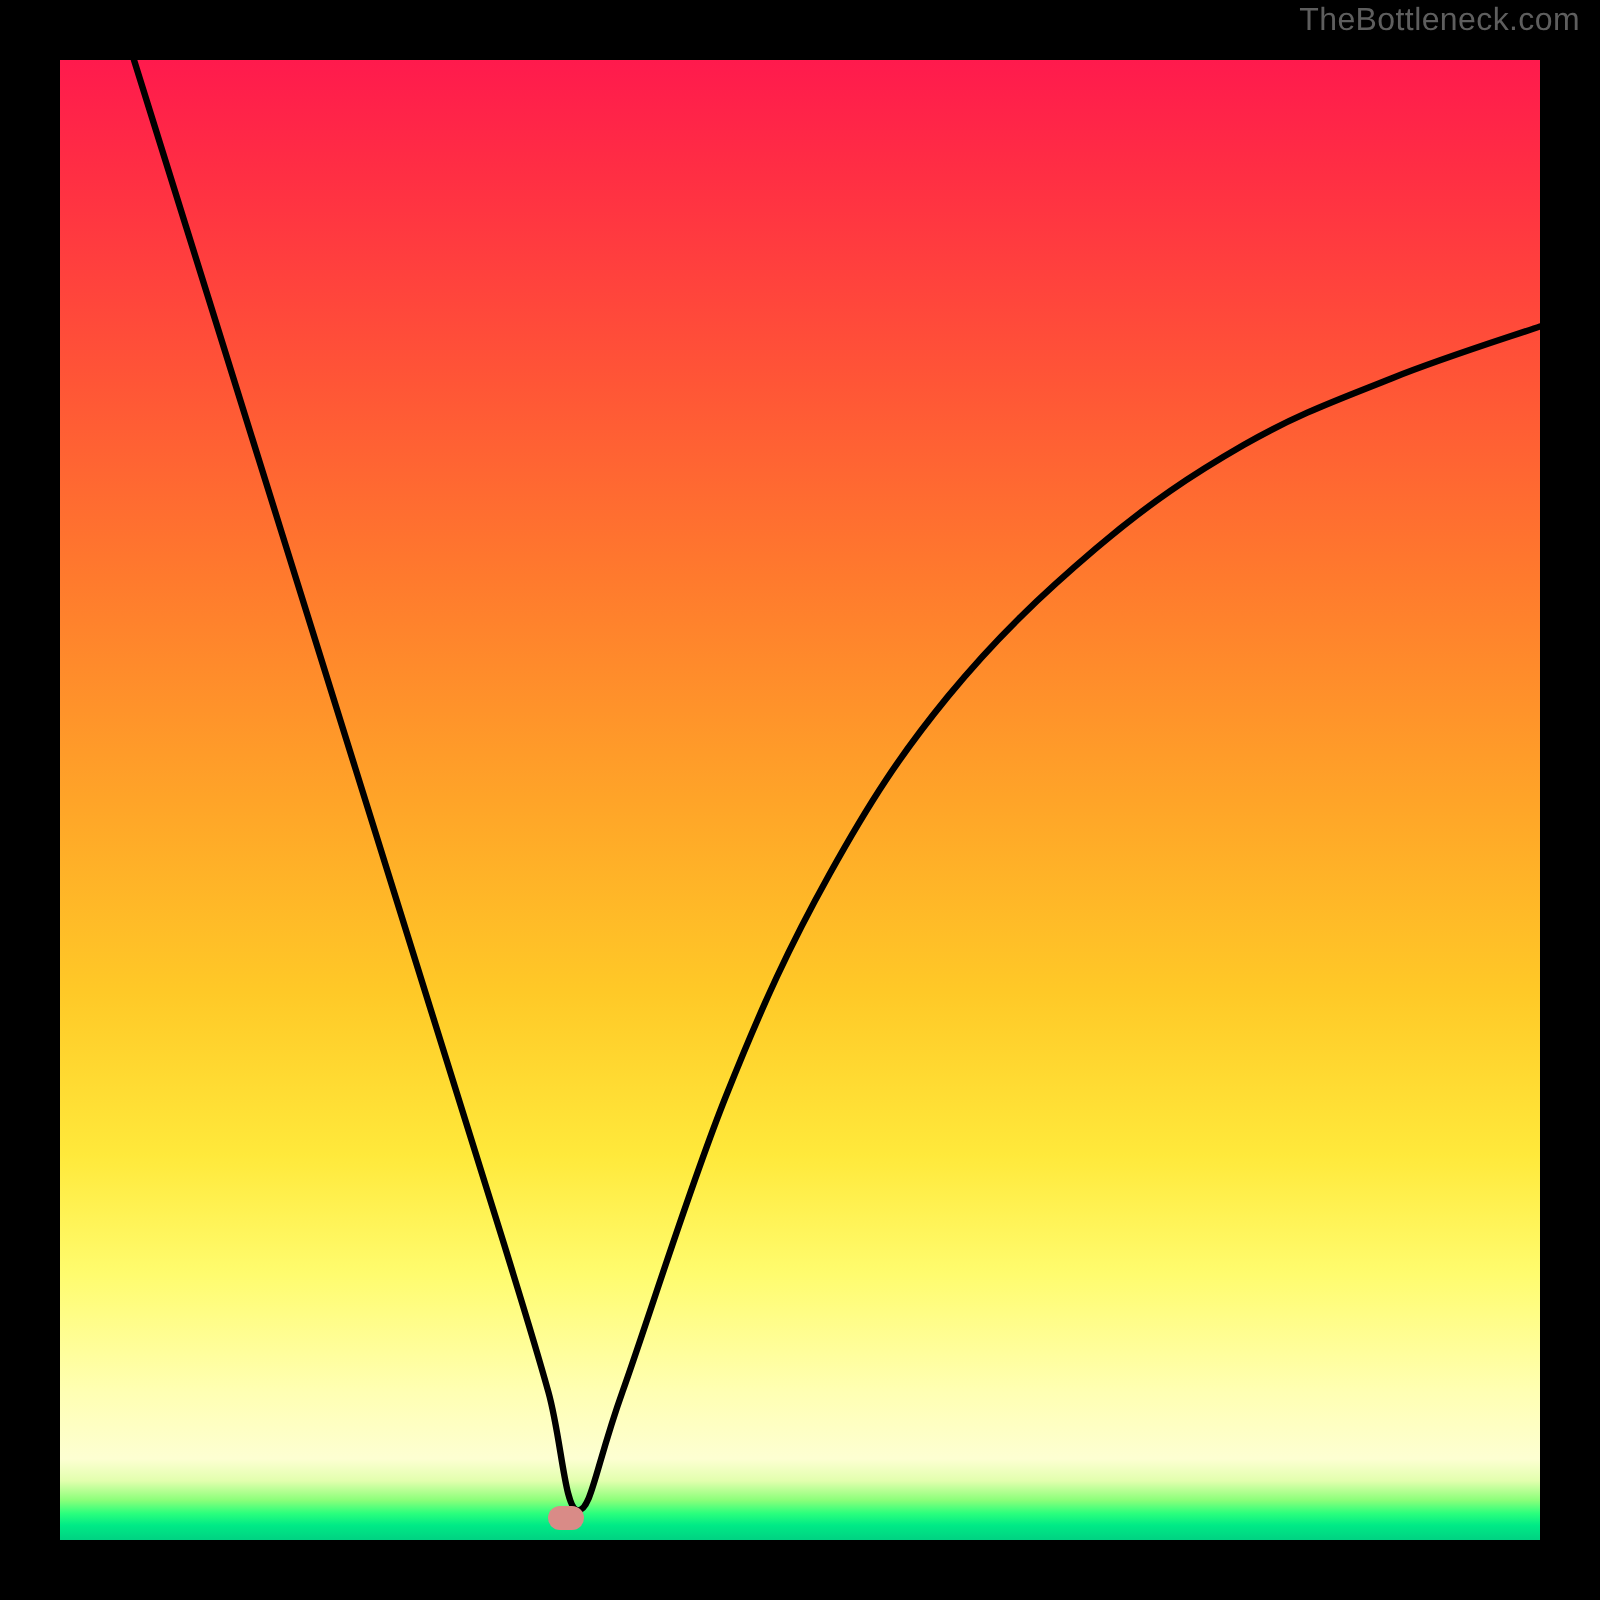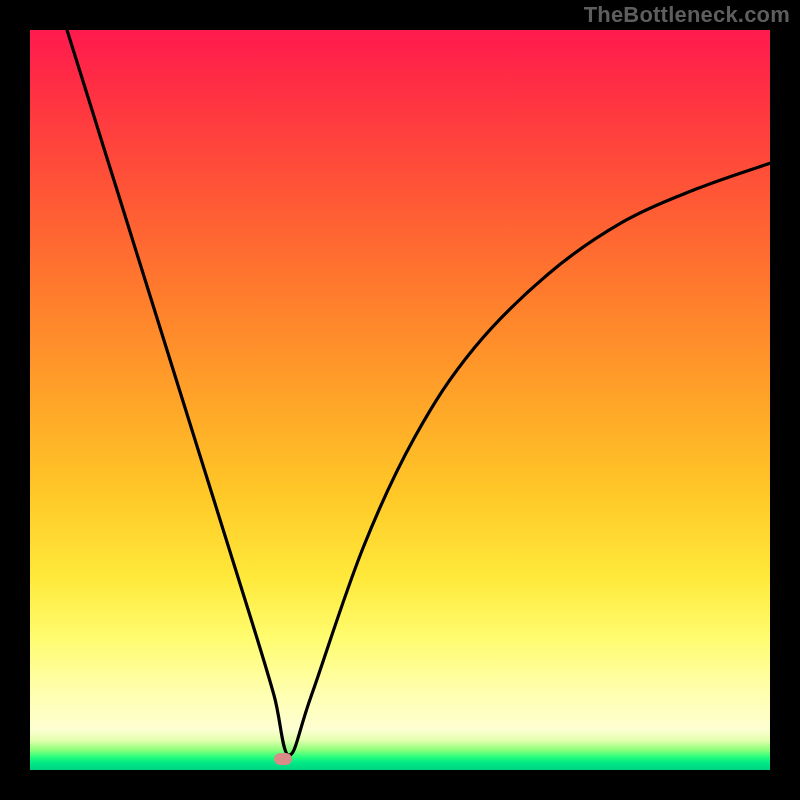--- a/index.html
+++ b/index.html
@@ -15,22 +15,22 @@
     position: relative;
     width: 800px;
     height: 800px;
     background: #000;
   }
   .attribution {
     position: absolute;
     top: 2px;
     right: 10px;
     color: #5e5e5e;
-    font-size: 22px;
-    font-weight: 700;
+    font-size: 16px;
+    font-weight: 400;
     letter-spacing: 0.2px;
     user-select: none;
   }
   .plot-area {
     position: absolute;
     left: 30px;
     top: 30px;
     width: 740px;
     height: 740px;
     overflow: hidden;

